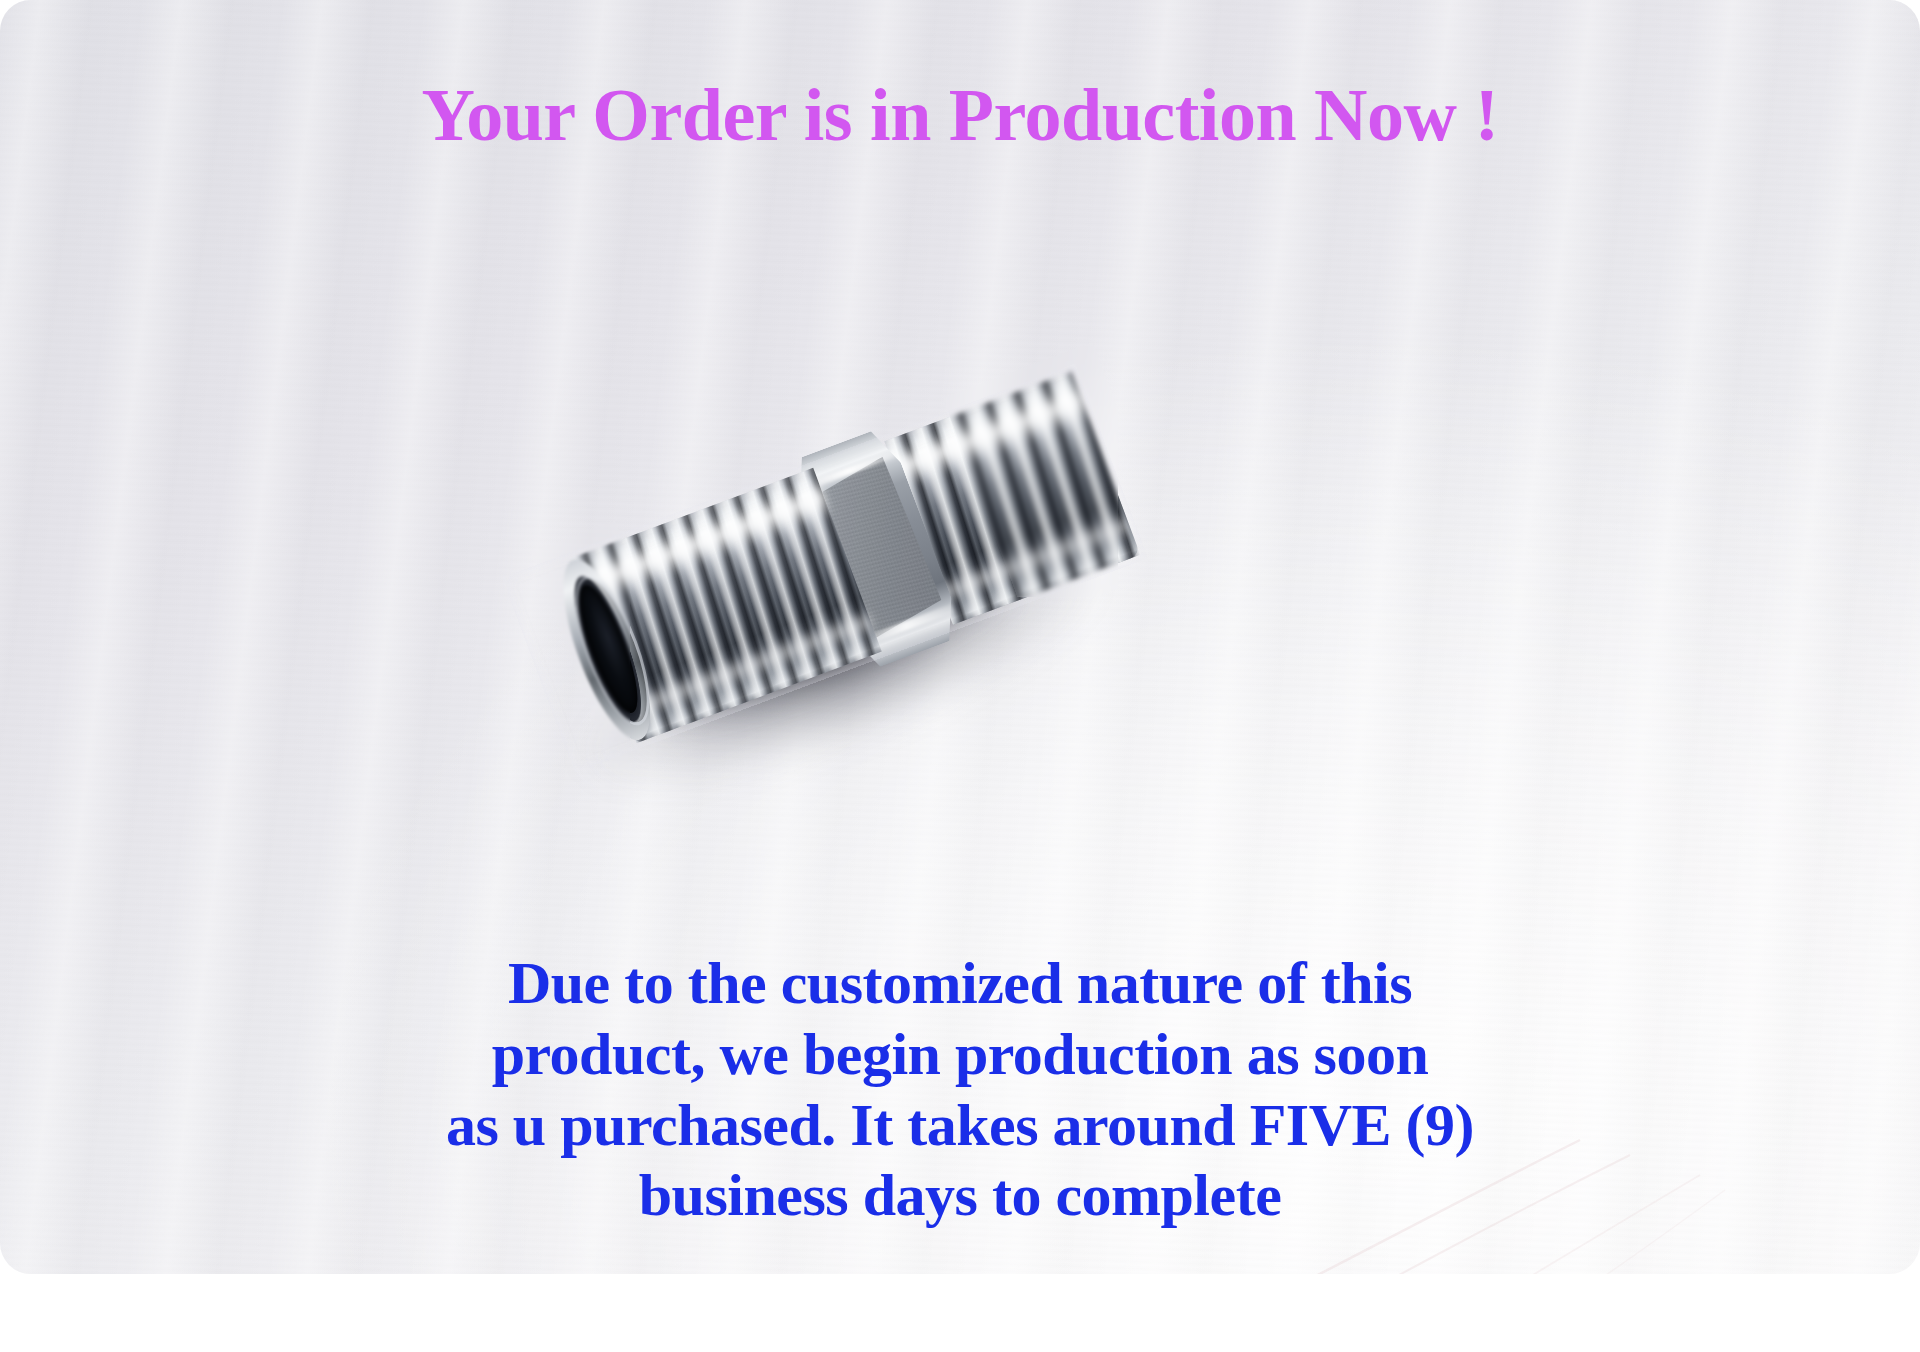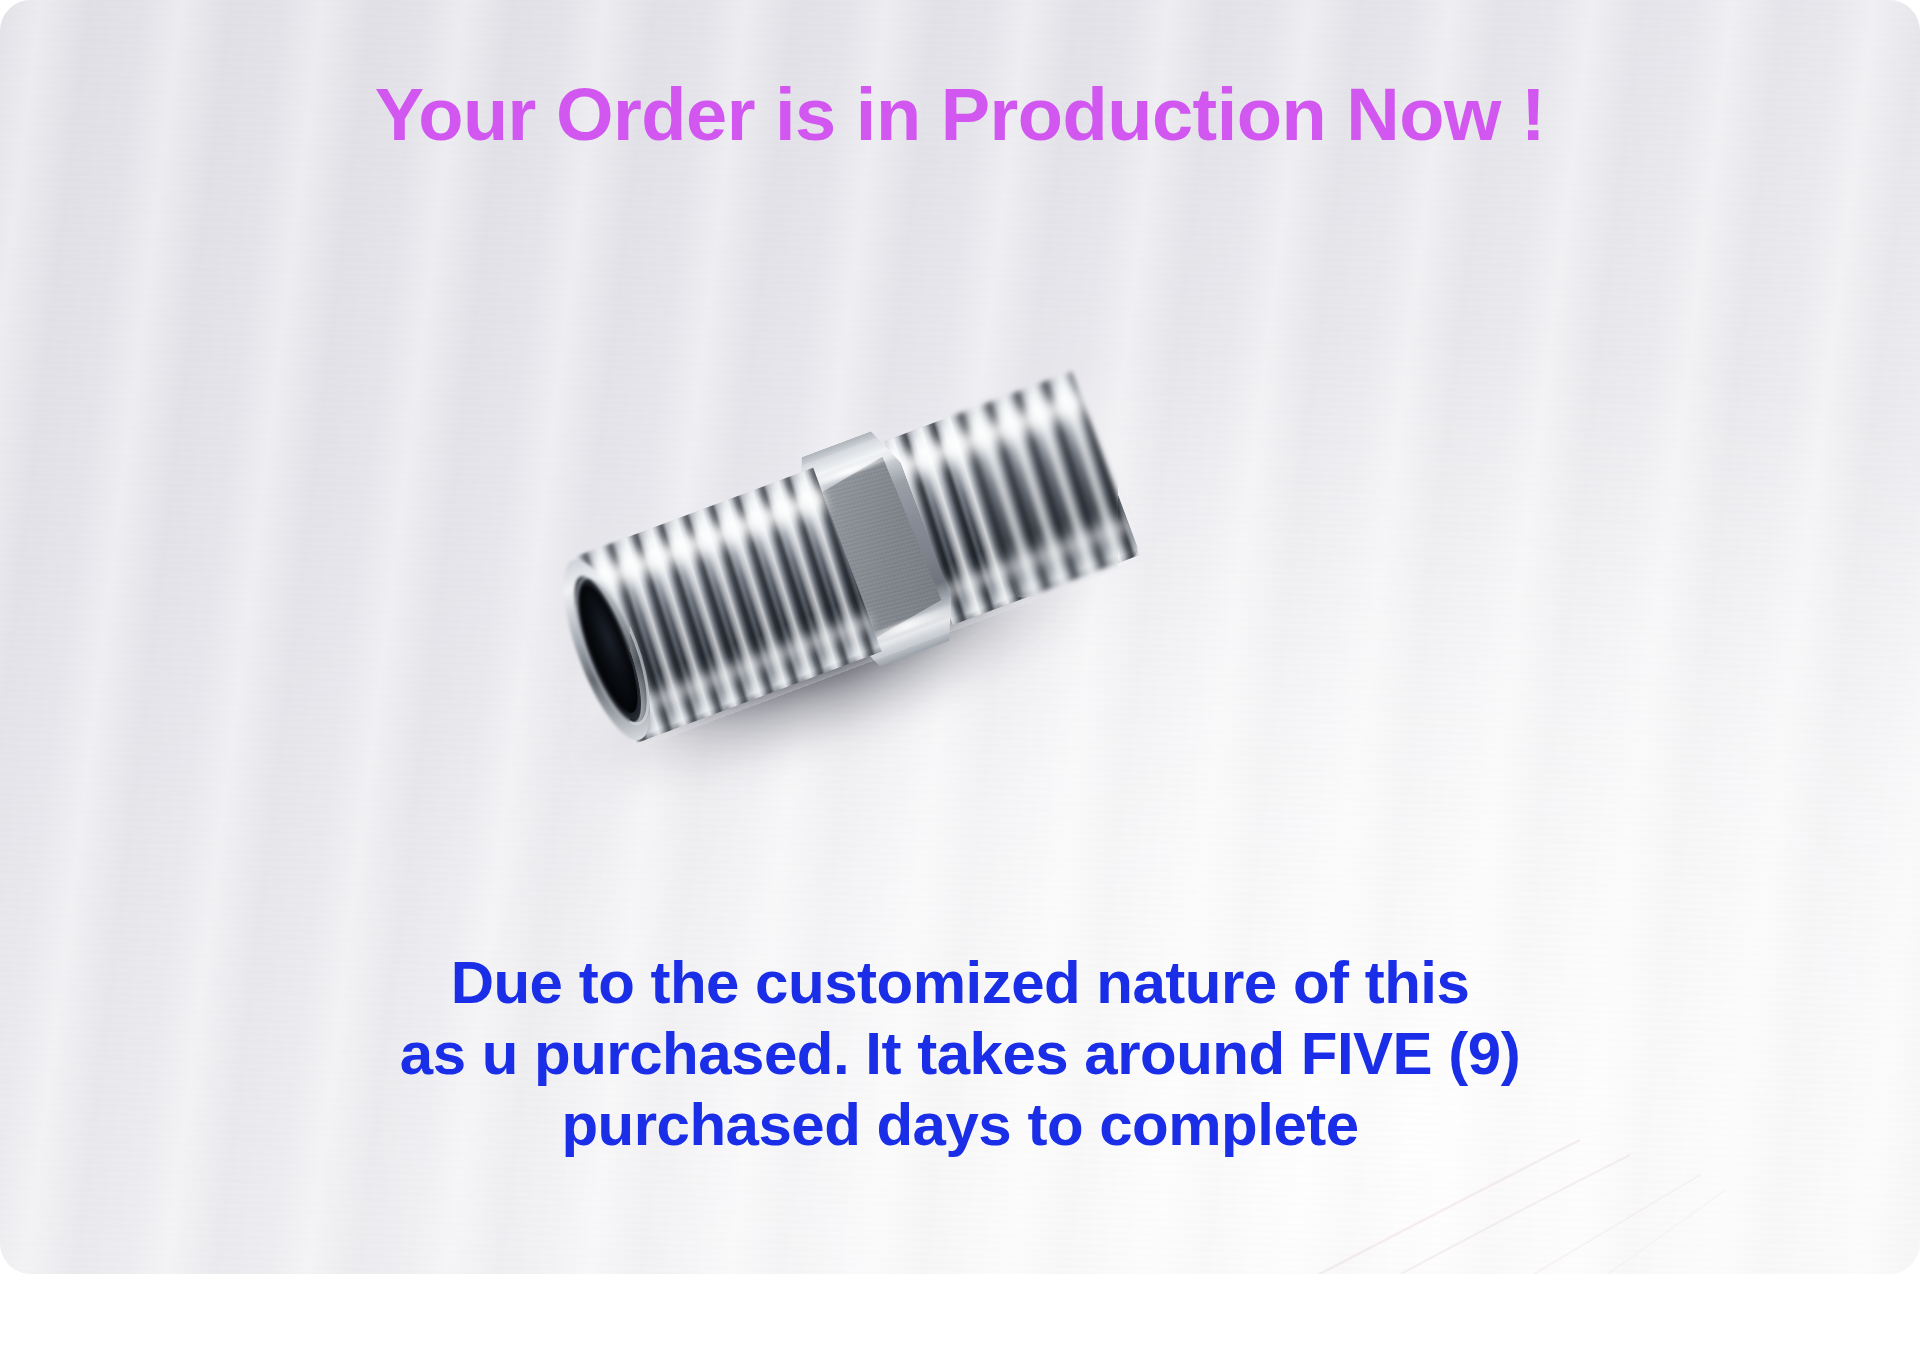--- a/index.html
+++ b/index.html
@@ -7,21 +7,21 @@
     margin: 0;
     padding: 0;
     background: #ffffff;
   }
 
   #stage {
     position: relative;
     width: 1920px;
     height: 1274px;
     overflow: hidden;
-    font-family: Liberation Sans, sans-serif;
+    font-family: Liberation Serif, serif;
     
     background:
       radial-gradient(ellipse 1500px 1100px at 72% 88%, rgba(255,255,255,0.95) 0%, rgba(255,255,255,0.55) 38%, rgba(255,255,255,0.0) 72%),
       linear-gradient(155deg, #e2e2e8 0%, #e6e5eb 28%, #ececf0 55%, #f1f0f3 78%, #f4f3f5 100%);
     border-radius: 31px;
   }
 
   
   #backdrop-texture {
     position: absolute;
@@ -375,17 +375,18 @@
       <div id="dof-right"></div>
       <div id="dof-left"></div>
       <div id="part-soften"></div>
     </div>
   </div>
 
   <div id="headline" style="color: rgb(210, 87, 240);">Your Order is in Production Now !</div>
 
   <div id="notice" style="color: rgb(26, 46, 232);">
     <span class="line">Due to the customized nature of this</span>
+    <span class="line">product, we begin production as soon</span>
     <span class="line">as u purchased. It takes around FIVE (9)</span>
-    <span class="line">purchased days to complete</span>
+    <span class="line">business days to complete</span>
   </div>
 
 </div>
 
 </body></html>

